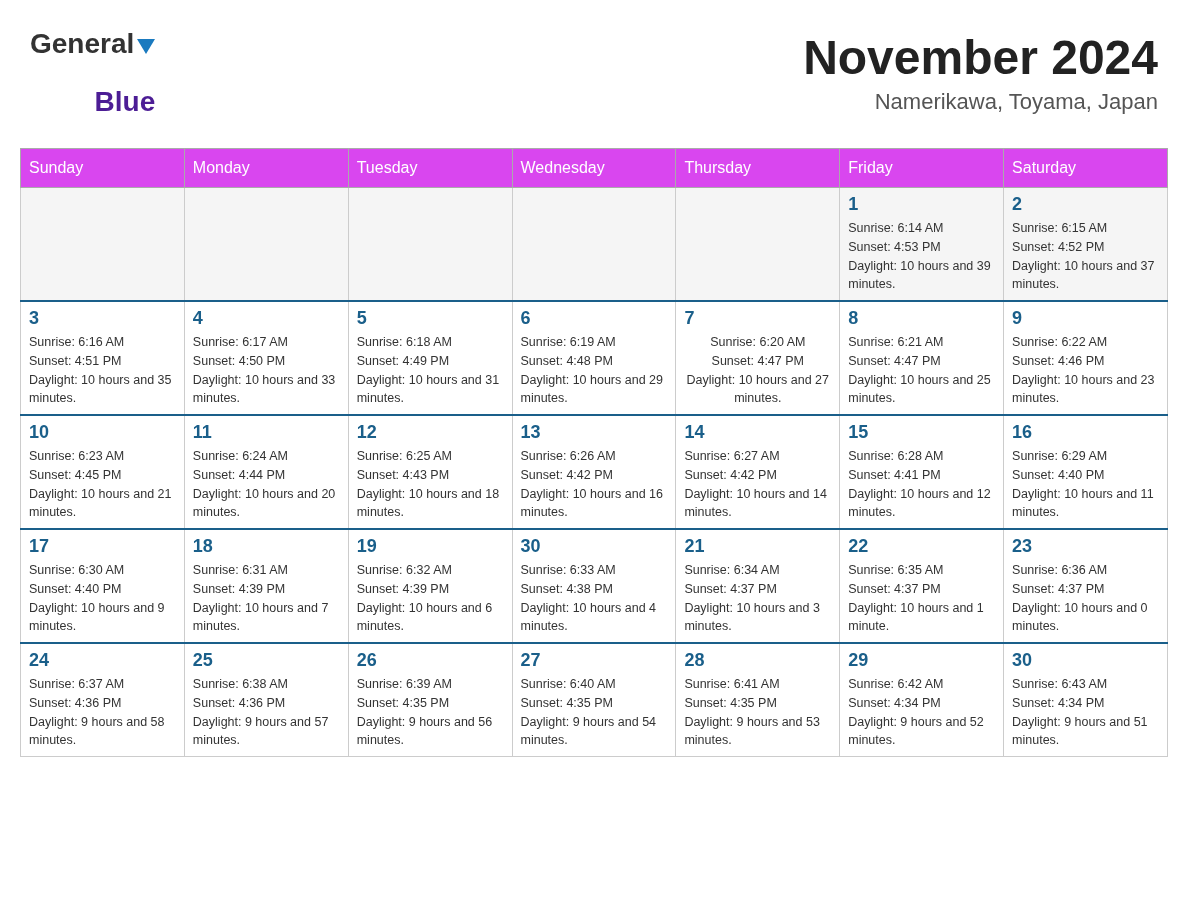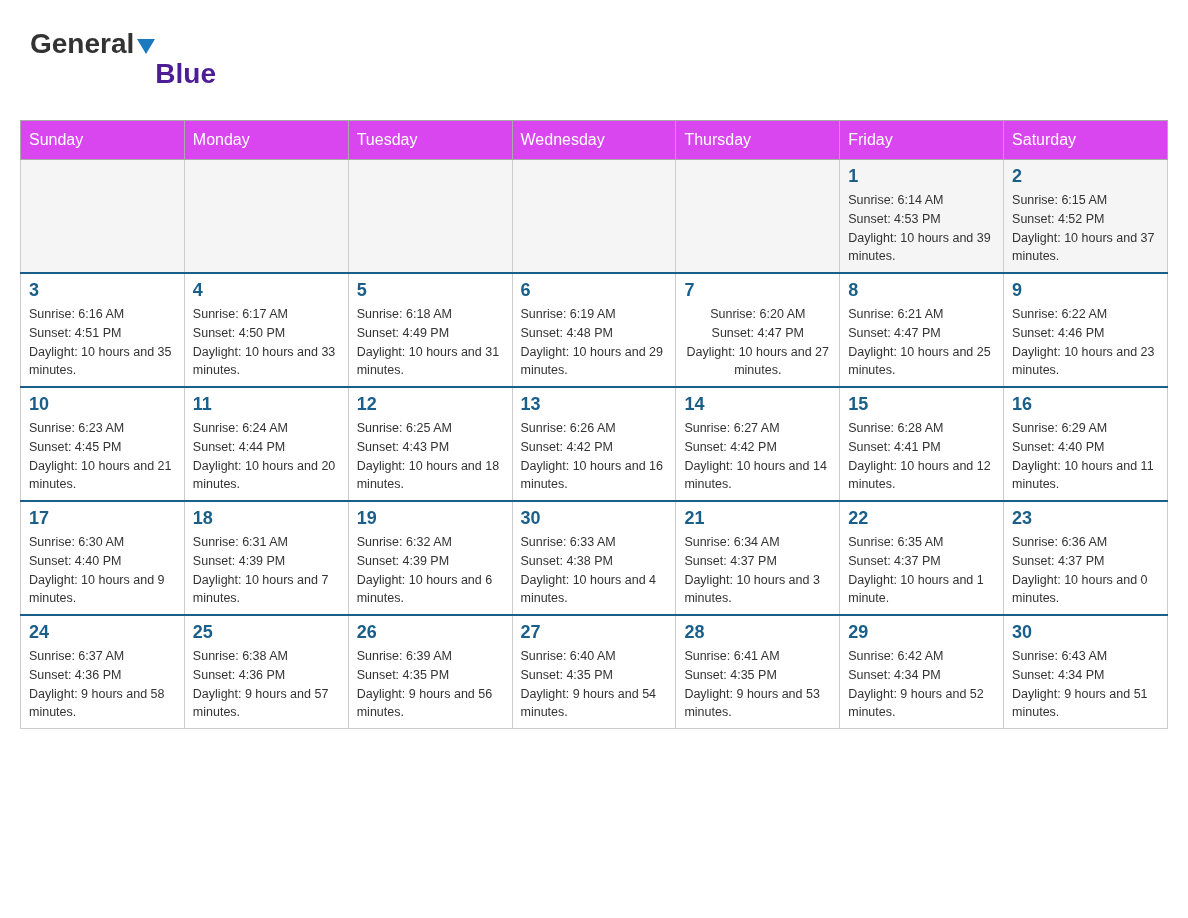--- a/index.html
+++ b/index.html
@@ -12,22 +12,22 @@
     }
     .header {
       display: flex;
       justify-content: space-between;
       align-items: flex-start;
       margin-bottom: 20px;
       padding: 10px 10px 10px 10px;
     }
     .logo {
       display: flex;
-      flex-direction: row;
-      align-items: flex-start;
+      flex-direction: column;
+      align-items: flex-end;
     }
     .logo-general {
       font-size: 28px;
       font-weight: bold;
       color: #333;
       line-height: 1;
     }
     .logo-blue {
       font-size: 28px;
       font-weight: bold;
@@ -99,20 +99,24 @@
 </head>
 <body>
 
 <div class="header">
   <div class="logo">
     <div style="display:flex; align-items:center;">
       <span class="logo-general">General</span>
       <span style="display:inline-block; width:0; height:0; border-left:9px solid transparent; border-right:9px solid transparent; border-top:15px solid #1a7abf; margin-left:3px; margin-top:4px;"></span>
     </div>
     <span class="logo-blue">Blue</span>
+  </div>
+  <div class="title-area">
+    <div class="month-title">November 2024</div>
+    <div class="location">Namerikawa, Toyama, Japan</div>
   </div>
 </div>
 
 <table class="calendar">
   <thead>
     <tr>
     <th>Sunday</th>
         <th>Monday</th>
         <th>Tuesday</th>
         <th>Wednesday</th>

